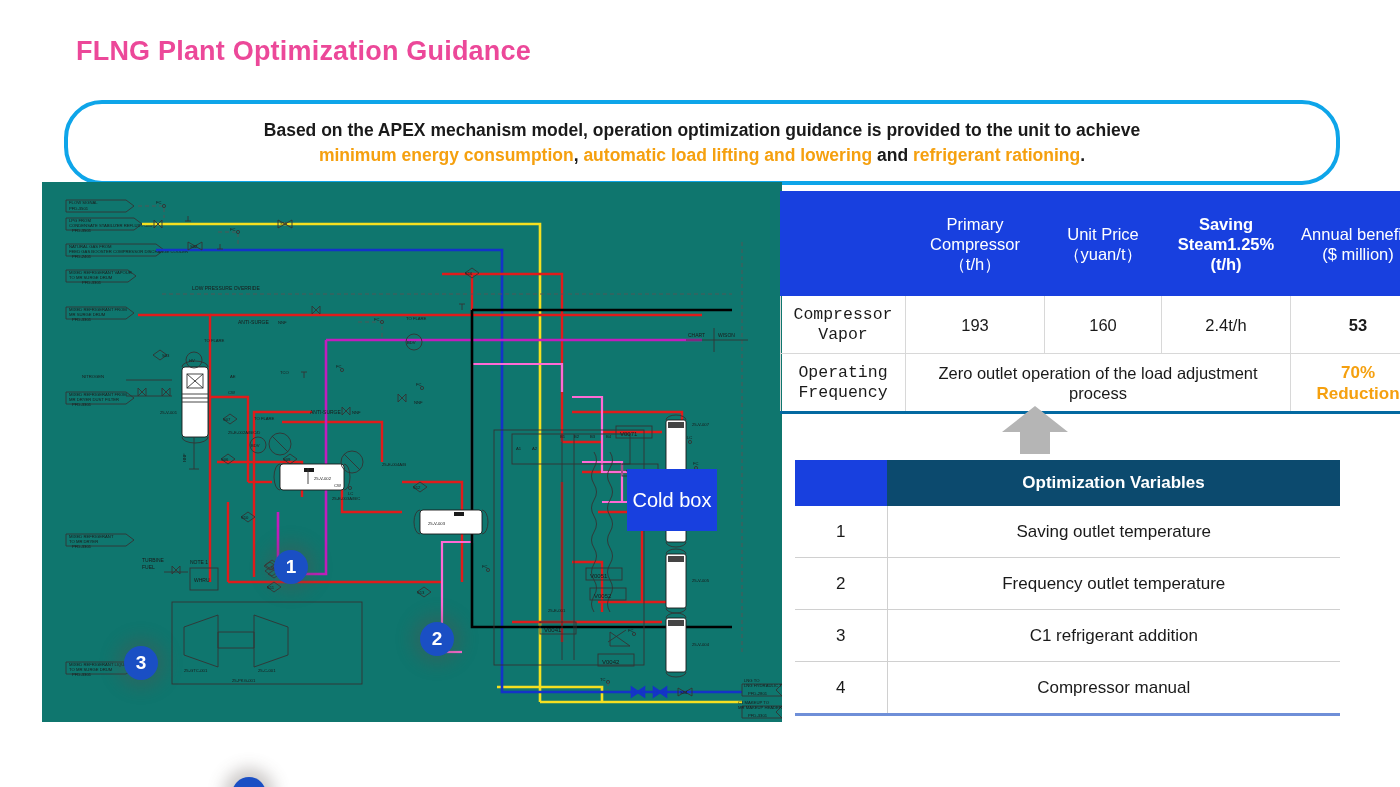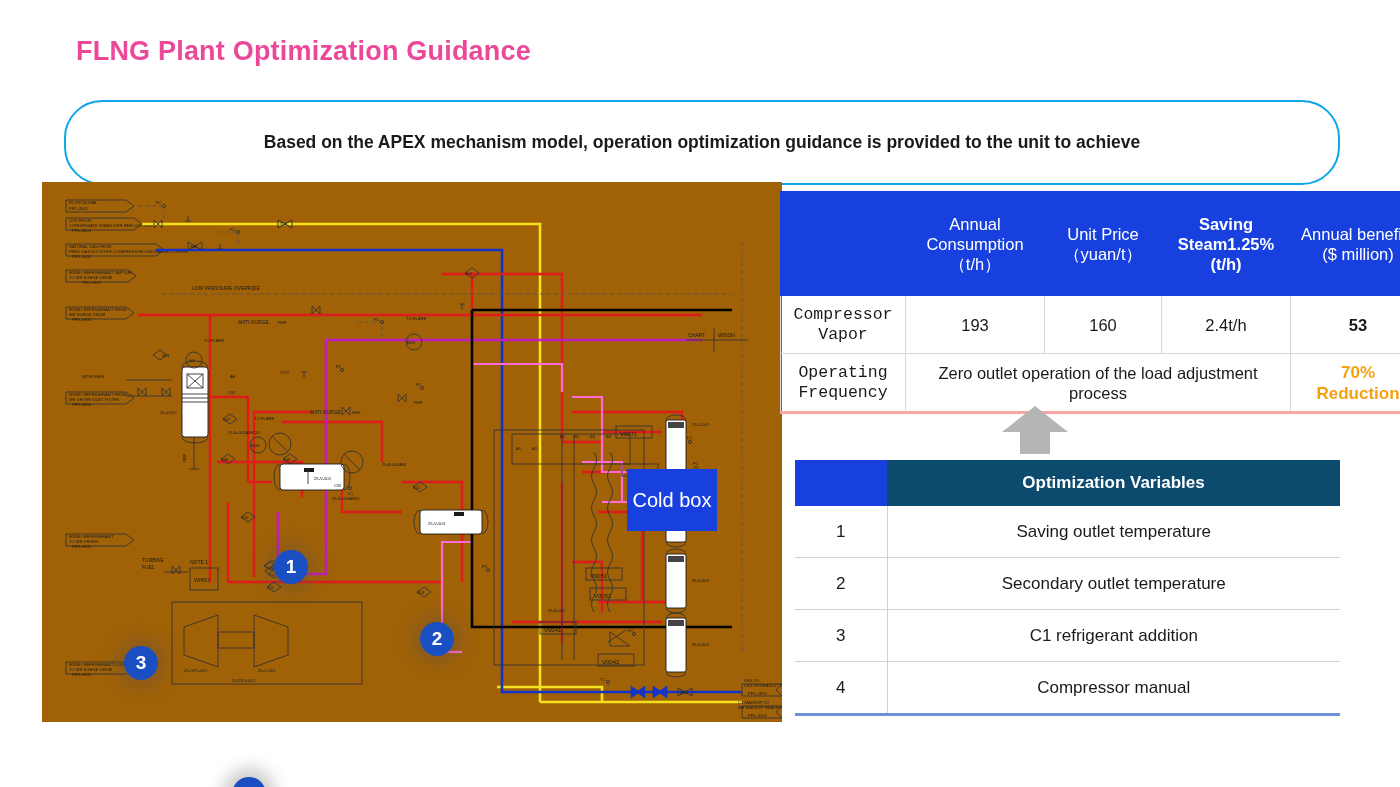--- a/index.html
+++ b/index.html
@@ -11,30 +11,30 @@
   }
   
   #page-title{
     position:absolute;left:76px;top:36px;
     font-size:27px;font-weight:bold;color:#ec4899;letter-spacing:.2px;
     white-space:nowrap;
   }
   
   #banner{
     position:absolute;left:64px;top:100px;width:1276px;height:85px;
-    border:2px solid #0ea5e9;border-radius:38px;background:#fff;
+    border:4px solid #0ea5e9;border-radius:38px;background:#fff;
     display:flex;flex-direction:column;align-items:center;justify-content:center;
     box-sizing:border-box;
   }
   .banner-line{font-size:17.5px;font-weight:bold;color:#1a1a1a;line-height:25px;white-space:nowrap;}
   .hl{color:#F5A00F;}
   
   #diagram{
     position:absolute;left:42px;top:182px;width:740px;height:540px;
-    background:#a16207;
+    background:#0f766e;
   }
   #pid-svg{display:block;width:740px;height:540px;}
   .lbl-box{
     position:absolute;background:#1840DF;color:#fff;
     display:flex;align-items:center;justify-content:center;text-align:center;
     font-size:20px;line-height:25px;font-weight:normal;
   }
   #lbl-coldbox{left:585px;top:287px;width:90px;height:62px;}
   .marker{
     position:absolute;width:34px;height:34px;border-radius:50%;
@@ -54,21 +54,21 @@
   #benefit-table th,#benefit-table td{
     border:1px solid #d8d8d8;text-align:center;vertical-align:middle;
     font-size:16.5px;color:#1a1a1a;padding:4px 3px;
   }
   #benefit-table thead th{
     background:#1840DF;color:#fff;font-weight:normal;
     font-size:16.5px;line-height:20px;height:95px;border-color:#1840DF;
   }
   #benefit-table thead th.corner{background:#1840DF;border-color:#1840DF;}
   #benefit-table tbody td{height:49px;line-height:20px;}
-  #benefit-table tbody tr:last-child td{border-bottom:3px solid #fca5a5;}
+  #benefit-table tbody tr:last-child td{border-bottom:3px solid #0369a1;}
   .rowhead{white-space:pre-line;font-family:Liberation Mono, monospace;}
   .big-orange{color:#F5A00F;font-weight:bold;font-size:27px;}
   .orange-bold{color:#F5A00F;font-weight:bold;font-size:17px;line-height:21px;}
   
   #up-arrow{position:absolute;left:1000px;top:404px;}
   
   #vars-table{
     position:absolute;left:795px;top:460px;width:545px;
     border-collapse:collapse;table-layout:fixed;
   }
@@ -86,20 +86,23 @@
   .col-idx{width:90px;}
 </style>
 </head>
 <body>
 
 <div id="page-title">FLNG Plant Optimization Guidance</div>
 
 <div id="banner">
   <div class="banner-line">
     <span>Based on the APEX mechanism model, operation optimization guidance is provided to the unit to achieve</span>
+  </div>
+  <div class="banner-line">
+    <span class="hl">minimum energy consumption</span><span>, </span><span class="hl">automatic load lifting and lowering</span><span> and </span><span class="hl">refrigerant rationing</span><span>.</span>
   </div>
 </div>
 
 <div id="diagram">
   <svg id="pid-svg" viewBox="0 0 740 540">
     <defs>
       <style>
         .ln{fill:none;stroke:#1a1a1a;stroke-width:1.1;}
         .thin{fill:none;stroke:#333;stroke-width:.9;}
         .dash{fill:none;stroke:#555;stroke-width:.9;stroke-dasharray:4 3;}
@@ -445,21 +448,21 @@
   <div class="marker" id="mk1">1</div>
   <div class="marker" id="mk2">2</div>
   <div class="marker" id="mk3">3</div>
   <div class="marker" id="mk4">4</div>
 </div>
 
 <table id="benefit-table">
   <thead>
     <tr>
       <th class="corner" style="width:118px;"></th>
-      <th style="width:132px;white-space:pre-line;">Annual Consumption
+      <th style="width:132px;white-space:pre-line;">Primary Compressor
 （t/h）</th>
       <th style="width:110px;white-space:pre-line;">Unit Price
 （yuan/t）</th>
       <th style="width:122px;white-space:pre-line;font-weight:bold;">Saving
 Steam1.25%
 (t/h)</th>
       <th style="width:128px;">Annual benefits ($ million)</th>
     </tr>
   </thead>
   <tbody>
@@ -494,21 +497,21 @@
       <th>Optimization Variables</th>
     </tr>
   </thead>
   <tbody>
     <tr>
       <td class="idx col-idx">1</td>
       <td>Saving outlet temperature</td>
     </tr>
     <tr>
       <td class="idx col-idx">2</td>
-      <td>Secondary outlet temperature</td>
+      <td>Frequency outlet temperature</td>
     </tr>
     <tr>
       <td class="idx col-idx">3</td>
       <td>C1 refrigerant addition</td>
     </tr>
     <tr>
       <td class="idx col-idx">4</td>
       <td>Compressor manual</td>
     </tr>
   </tbody>

